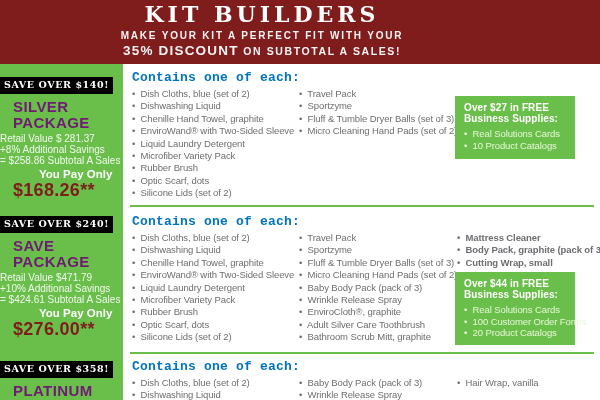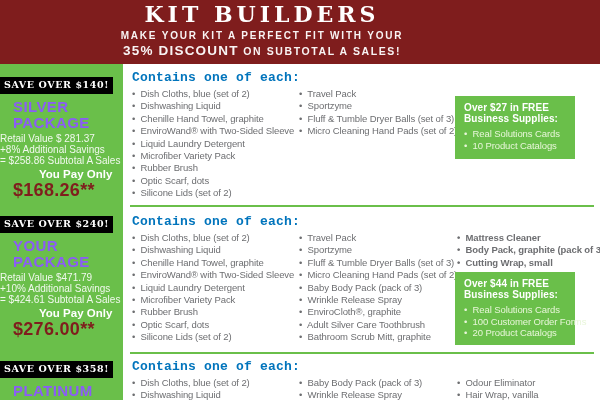--- a/index.html
+++ b/index.html
@@ -12,21 +12,21 @@
   .sub1{font-size:10px;letter-spacing:1.8px;line-height:13px;margin-top:2px;font-weight:bold;opacity:.95;}
   .sub2{font-size:10.5px;letter-spacing:1.6px;line-height:16px;margin-top:1px;font-weight:bold;opacity:.95;}
   .sub2 .big{font-size:13.5px;font-weight:bold;letter-spacing:1.2px;}
   
   .sidebar{position:absolute;left:0;top:64px;width:123px;height:336px;background:#6abf4a;}
   .pkg{position:absolute;left:0;width:123px;color:#fff;}
   .pkg-silver{top:77px;} .pkg-gold{top:216px;} .pkg-platinum{top:361px;}
   .save-banner{width:113px;height:17px;background:#000000;color:#fff;text-align:center;
                font-family:"DejaVu Serif",serif;font-weight:bold;font-size:9.5px;line-height:16px;
                letter-spacing:.6px;margin-bottom:5px;}
-  .pkg-name{padding-left:13px;font-size:15px;font-weight:bold;letter-spacing:.4px;line-height:16px;color:#8b5cf6;}
+  .pkg-name{padding-left:13px;font-size:15px;font-weight:bold;letter-spacing:.4px;line-height:16px;color:#701a75;}
   .pkg-details{margin-top:3px;font-size:10px;line-height:10.8px;color:rgba(255,255,255,.9);}
   .pay-label{padding-left:13px;margin-top:2px;font-size:11.5px;font-weight:bold;line-height:12px;color:#fff;margin-left:26px;}
   .pkg-price{padding-left:13px;font-size:18px;font-weight:bold;line-height:21px;color:#7f1d1d;letter-spacing:.3px;}
   
   .section-heading{position:absolute;left:132px;font-family:Liberation Mono, monospace;font-weight:bold;
                    font-size:13px;color:#0074bc;letter-spacing:.2px;}
   .h1{top:70px;} .h2{top:214px;} .h3{top:359px;}
   ul.items{position:absolute;margin:0;padding:0;list-style:none;font-size:9.5px;line-height:12.4px;
            color:#6d6e71;letter-spacing:-.1px;}
   ul.items li{white-space:nowrap;}
@@ -70,21 +70,21 @@
       <div>+8% Additional Savings</div>
       <div>= $258.86 Subtotal A Sales</div>
     </div>
     <div class="pay-label">You Pay Only</div>
     <div class="pkg-price">$168.26**</div>
   </div>
 
   <div class="pkg pkg-gold">
     <div class="save-banner">SAVE OVER $240!</div>
     <div class="pkg-name">
-      <div>YOUR</div>
+      <div>SAVE</div>
       <div>PACKAGE</div>
     </div>
     <div class="pkg-details">
       <div>Retail Value $471.79</div>
       <div>+10% Additional Savings</div>
       <div>= $424.61 Subtotal A Sales</div>
     </div>
     <div class="pay-label">You Pay Only</div>
     <div class="pkg-price">$276.00**</div>
   </div>
@@ -168,17 +168,16 @@
   <div class="section-heading h3">Contains one of each:</div>
   <ul class="items s3c1">
       <li><span class="blt">•</span><span> Dish Cloths, blue (set of 2)</span></li>
       <li><span class="blt">•</span><span> Dishwashing Liquid</span></li>
     </ul>
   <ul class="items s3c2">
       <li><span class="blt">•</span><span> Baby Body Pack (pack of 3)</span></li>
       <li><span class="blt">•</span><span> Wrinkle Release Spray</span></li>
     </ul>
   <ul class="items s3c3">
-      <li><span class="blt">•</span><span> Odour Eliminator</span></li>
       <li><span class="blt">•</span><span> Hair Wrap, vanilla</span></li>
     </ul>
 
 </div>
 
 </body></html>

